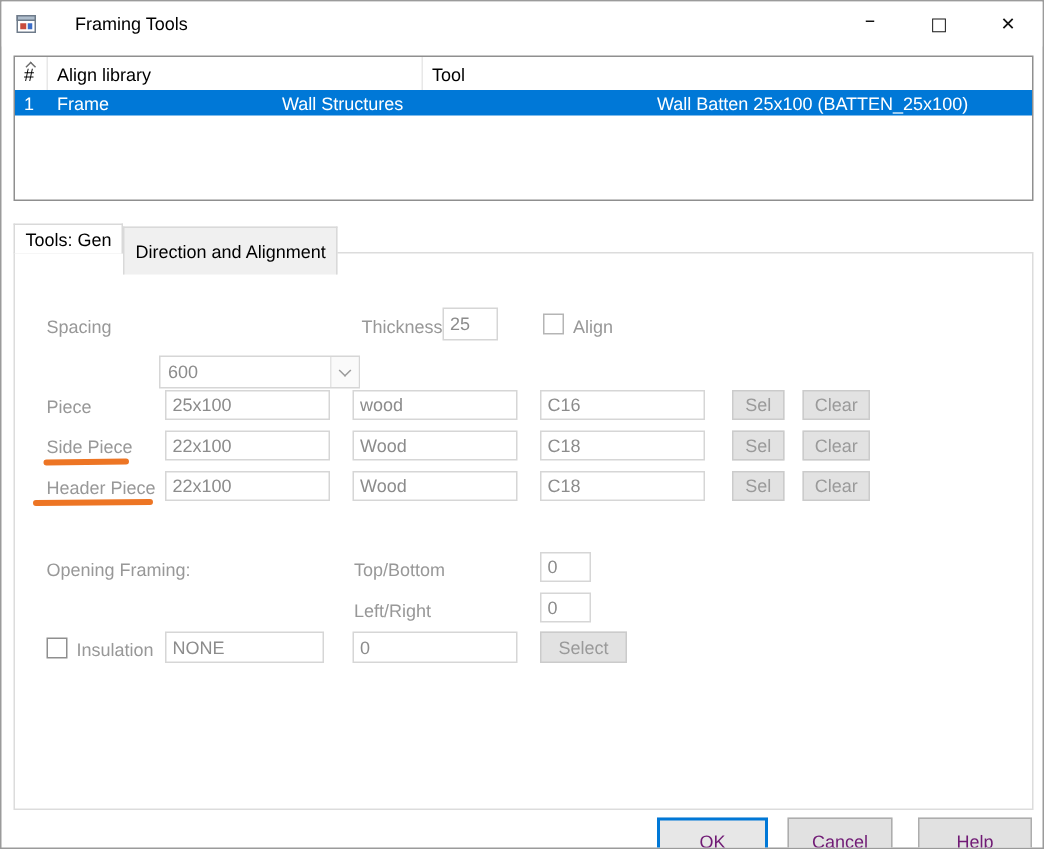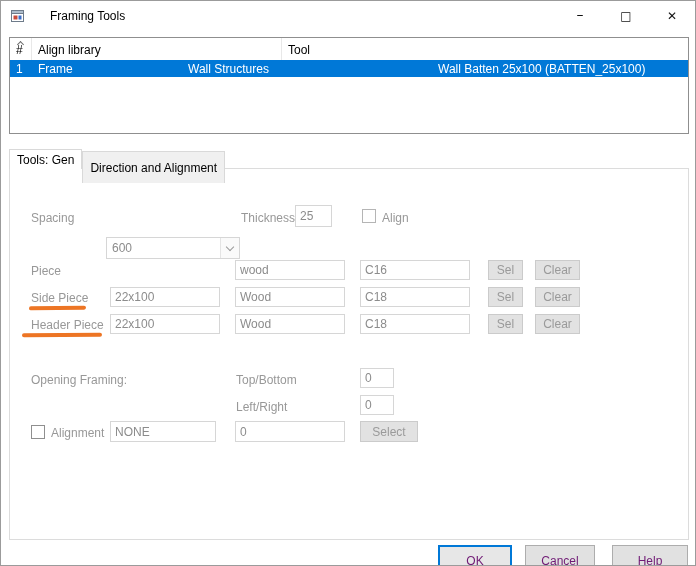--- a/index.html
+++ b/index.html
@@ -178,20 +178,21 @@
       <span class="arrow-box">
           <span class="chev-down"></span>
         </span>
     </div>
     <span class="glabel" style="left:231px; top:42px;">Thickness</span>
     <input class="ginput" style="left: 285px; top: 36px; width: 37px; height: 22px;" readonly="" value="25">
     <span class="checkbox" style="left:352px; top:40px;"></span>
     <span class="glabel" style="left:372px; top:42px;">Align</span>
 
     <span class="glabel" style="left:21px; top:95px;">Piece</span>
+    <input class="ginput" style="left: 100px; top: 91px; width: 110px; height: 20px;" readonly="" value="25x100">
     <input class="ginput" style="left: 225px; top: 91px; width: 110px; height: 20px;" readonly="" value="wood">
     <input class="ginput" style="left: 350px; top: 91px; width: 110px; height: 20px;" readonly="" value="C16">
     <div class="gbtn" style="left:478px; top:91px; width:35px; height:20px;">Sel</div>
     <div class="gbtn" style="left:525px; top:91px; width:45px; height:20px;">Clear</div>
 
     <span class="glabel" style="left:21px; top:122px;">Side Piece</span>
     <input class="ginput" style="left: 100px; top: 118px; width: 110px; height: 20px;" readonly="" value="22x100">
     <input class="ginput" style="left: 225px; top: 118px; width: 110px; height: 20px;" readonly="" value="Wood">
     <input class="ginput" style="left: 350px; top: 118px; width: 110px; height: 20px;" readonly="" value="C18">
     <div class="gbtn" style="left:478px; top:118px; width:35px; height:20px;">Sel</div>
@@ -206,21 +207,21 @@
     <div class="gbtn" style="left:525px; top:145px; width:45px; height:20px;">Clear</div>
     <div class="marker" style="left:12px; top:164px; width:80px; transform:rotate(-0.5deg);"></div>
 
     <span class="glabel" style="left:21px; top:204px;">Opening Framing:</span>
     <span class="glabel" style="left:226px; top:204px;">Top/Bottom</span>
     <input class="ginput" style="left: 350px; top: 199px; width: 34px; height: 20px;" readonly="" value="0">
     <span class="glabel" style="left:226px; top:231px;">Left/Right</span>
     <input class="ginput" style="left: 350px; top: 226px; width: 34px; height: 20px;" readonly="" value="0">
 
     <span class="checkbox enabled" style="left:21px; top:256px;"></span>
-    <span class="glabel" style="left:41px; top:257px;">Alignment</span>
+    <span class="glabel" style="left:41px; top:257px;">Insulation</span>
     <input class="ginput" style="left: 100px; top: 252px; width: 106px; height: 21px;" readonly="" value="NONE">
     <input class="ginput" style="left: 225px; top: 252px; width: 110px; height: 21px;" readonly="" value="0">
     <div class="gbtn" style="left:350px; top:252px; width:58px; height:21px;">Select</div>
 
   </div>
 
   <button class="footer-btn default" style="left:437px; top:544px; width:74px;">OK</button>
   <button class="footer-btn" style="left:524px; top:544px; width:70px;">Cancel</button>
   <button class="footer-btn" style="left:611px; top:544px; width:76px;">Help</button>
 

